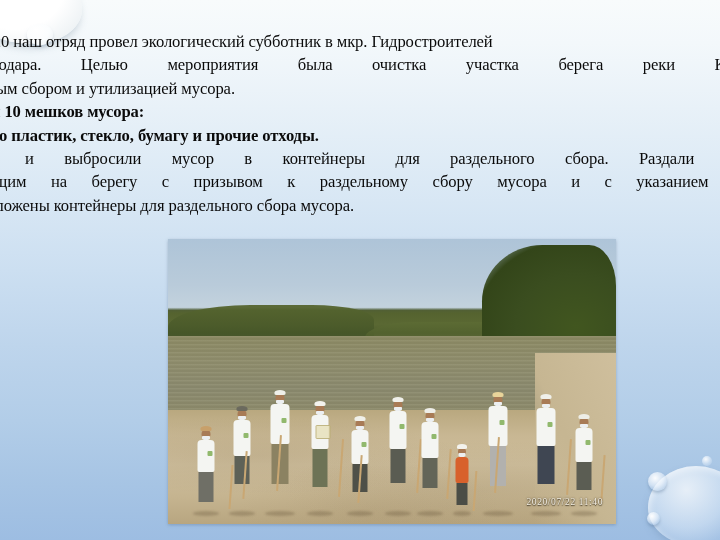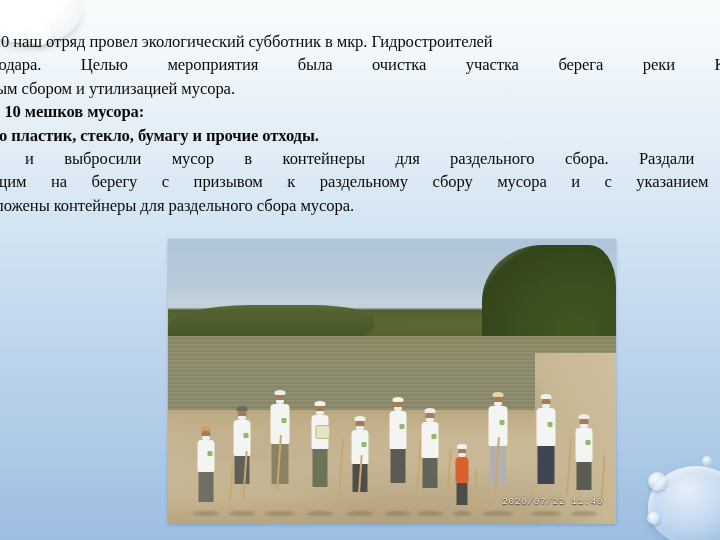--- a/index.html
+++ b/index.html
@@ -279,21 +279,21 @@
     width: 26px; height: 5px;
     border-radius: 50%;
     background: rgba(90,72,45,0.28);
     filter: blur(1px);
   }
 
   .timestamp {
     position: absolute;
     right: 13px;
     bottom: 17px;
-    font-family: Liberation Mono, monospace;
+    font-family: Liberation Serif, serif;
     font-size: 9.5px;
     letter-spacing: .6px;
     color: #f2ede2;
     text-shadow: 0 0 2px rgba(60,50,30,0.85), 0 1px 1px rgba(40,34,20,0.7);
     white-space: nowrap;
     margin-top: 16px;
   }
 </style>
 </head>
 <body>

